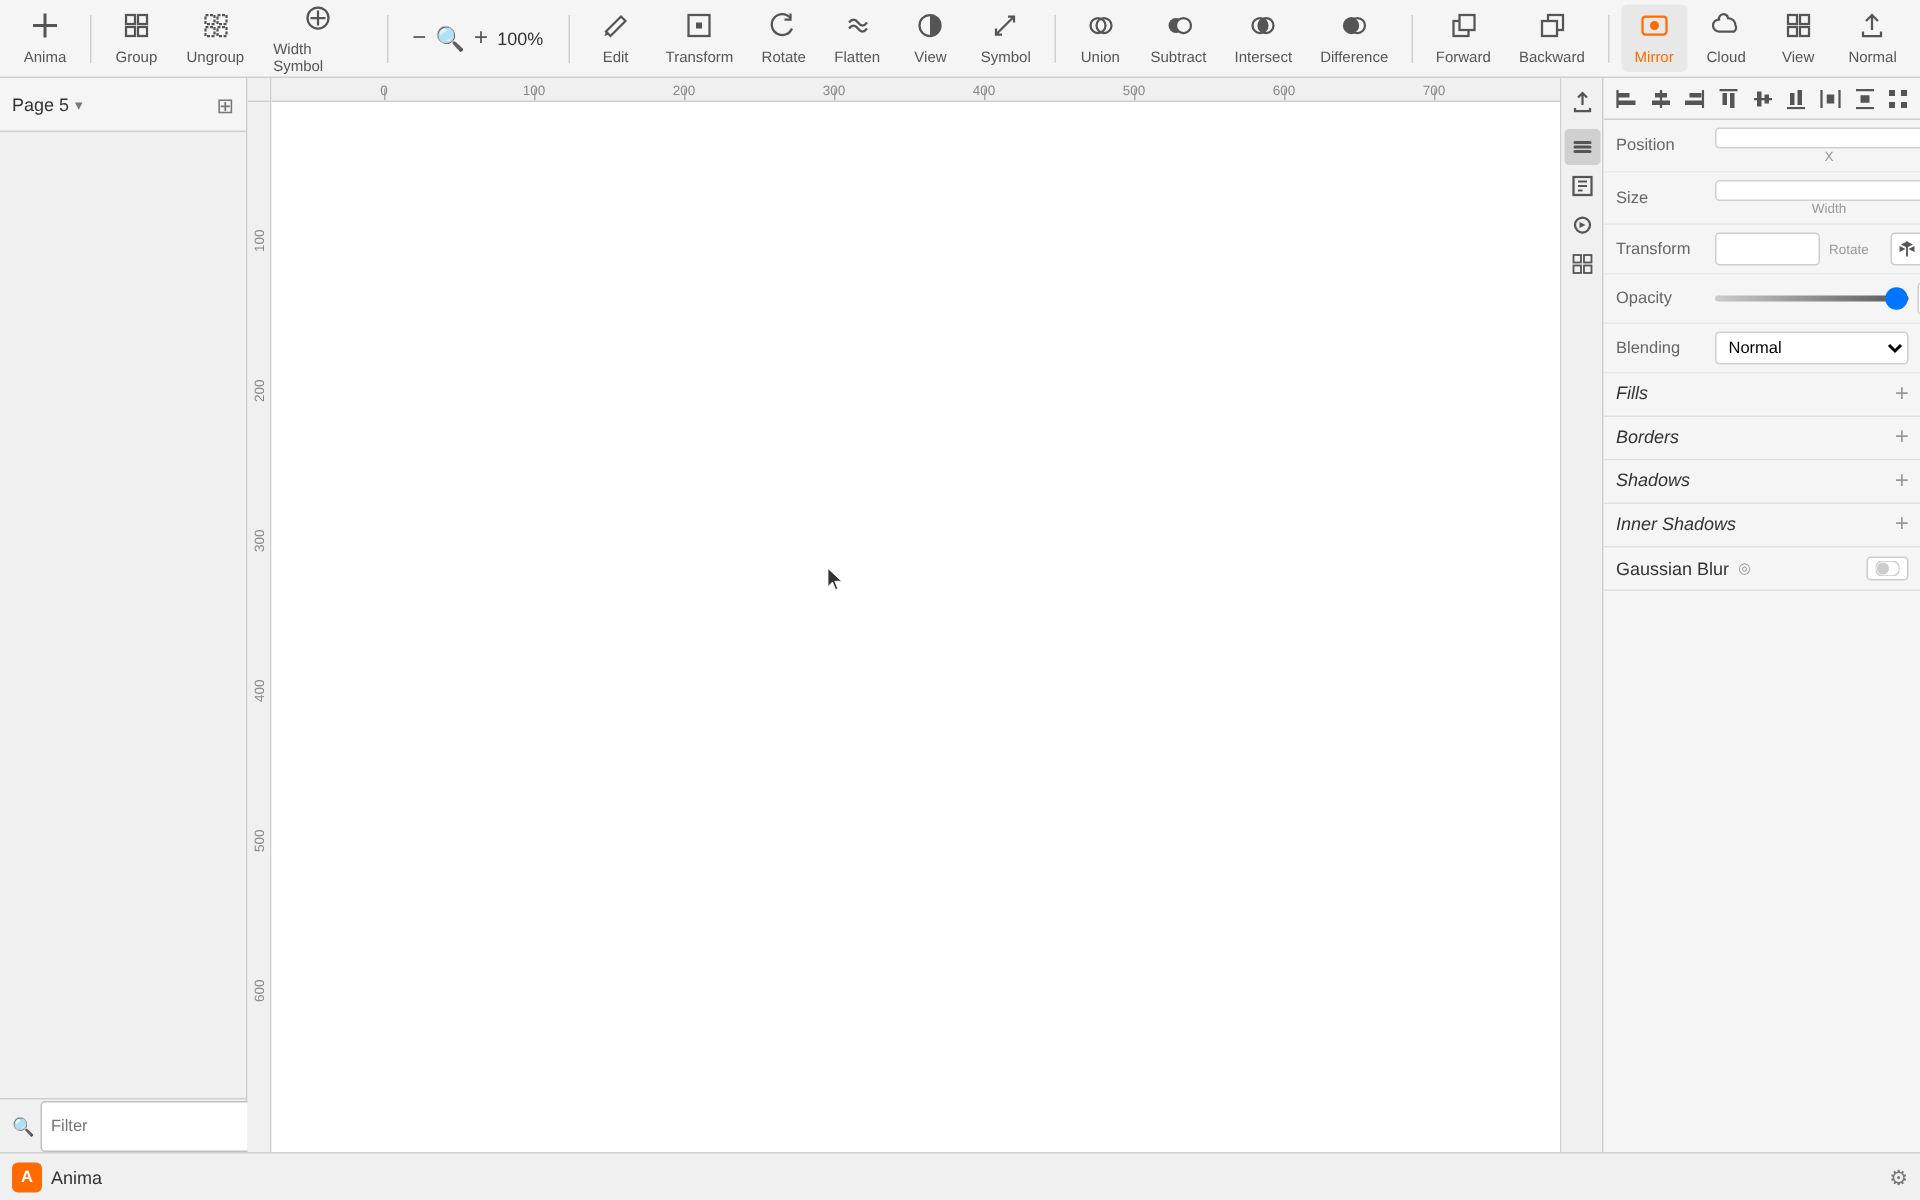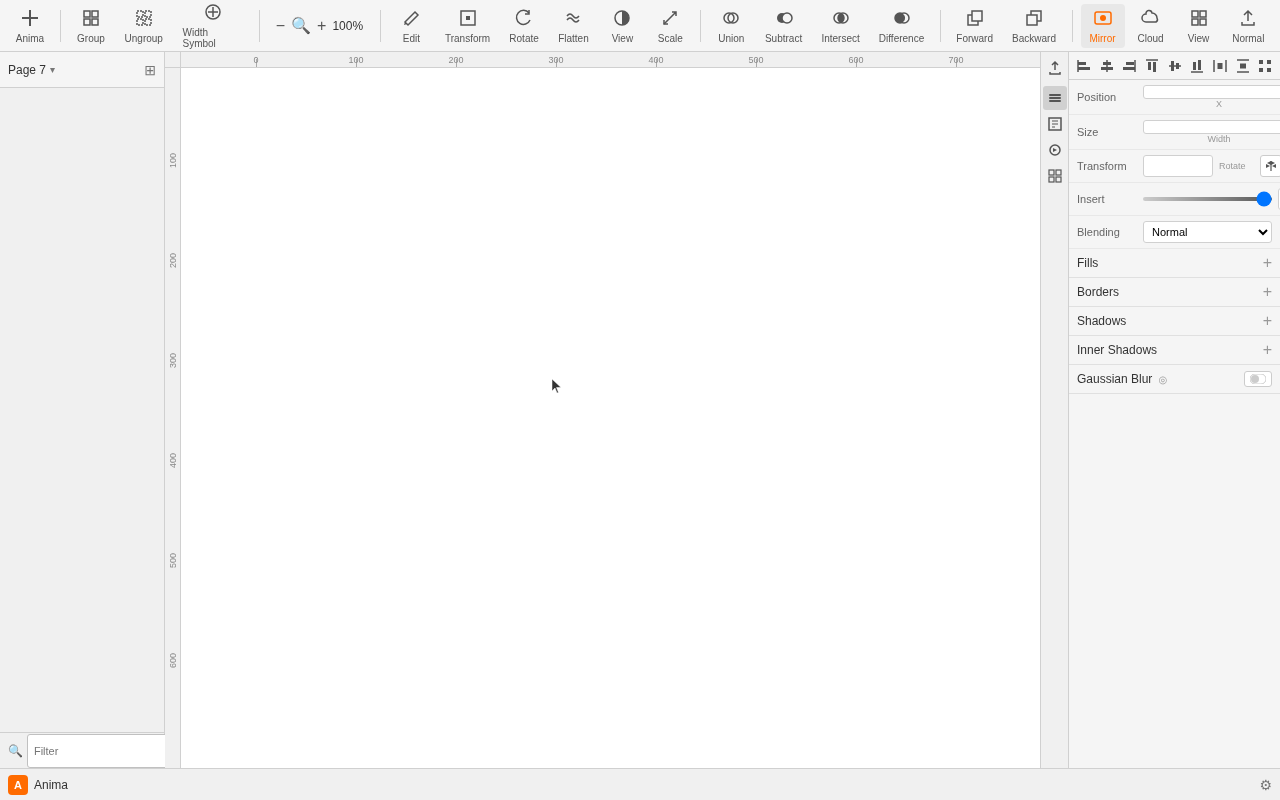--- a/index.html
+++ b/index.html
@@ -290,28 +290,28 @@
       border-radius: 3px;
       font-size: 11px;
       background: white;
       padding: 0 4px;
       outline: none;
     }
 
     
     .section-header {
       display: flex;
-      align-items: center;
       padding: 6px 8px;
       font-size: 12px;
       color: #333;
       font-weight: 500;
       border-bottom: 1px solid #e0e0e0;
       cursor: pointer;
       background: #f5f5f5;
+      font-style: italic;
     }
     .section-add {
       margin-left: auto;
       font-size: 16px;
       color: #999;
       cursor: pointer;
       line-height: 1;
     }
 
     
@@ -500,21 +500,21 @@
     <span class="label">View</span>
   </div>
 
   <div class="toolbar-item">
     <span class="icon">
       <svg width="20" height="20" viewBox="0 0 20 20">
           <path d="M4 16 L16 4 M12 4 L16 4 L16 8" fill="none" stroke="#555" stroke-width="1.5"></path>
           <path d="M4 12 L4 16 L8 16" fill="none" stroke="#555" stroke-width="1.5"></path>
         </svg>
     </span>
-    <span class="label">Scale</span>
+    <span class="label">Symbol</span>
   </div>
 
   <div class="toolbar-separator"></div>
 
   <div class="toolbar-item">
     <span class="icon">
       <svg width="20" height="20" viewBox="0 0 20 20">
           <circle cx="8" cy="10" r="5" fill="none" stroke="#555" stroke-width="1.5"></circle>
           <circle cx="12" cy="10" r="5" fill="none" stroke="#555" stroke-width="1.5"></circle>
         </svg>
@@ -618,21 +618,21 @@
     </span>
     <span class="label">Normal</span>
   </div>
 </div>
 
 <div id="main">
 
   <div id="left-panel">
 
     <div id="page-selector">
-      <span class="page-name">Page 7</span>
+      <span class="page-name">Page 5</span>
       <span class="page-arrow">▾</span>
       <span class="page-icon">⊞</span>
     </div>
 
     <div style="flex:1;"></div>
 
     <div id="filter-bar">
       <span class="filter-icon">🔍</span>
       <input class="filter-input" type="text" placeholder="Filter" style="">
       <span class="filter-btn">
@@ -833,21 +833,21 @@
                 <line x1="7" y1="2" x2="7" y2="12" stroke="#555" stroke-width="1.2"></line>
                 <path d="M2 5 L6 7 L2 9 Z" fill="#555"></path>
                 <path d="M12 5 L8 7 L12 9 Z" fill="#555"></path>
               </svg>
           </div>
 
         </div>
       </div>
 
       <div class="prop-row">
-        <span class="prop-label">Insert</span>
+        <span class="prop-label">Opacity</span>
         <input type="range" class="opacity-slider" min="0" max="100" value="100" style="">
         <input type="text" class="opacity-value" value="" style="">
       </div>
 
       <div class="prop-row">
         <span class="prop-label">Blending</span>
         <select class="blend-select">
           <option>Normal</option>
           <option>Multiply</option>
           <option>Screen</option>

